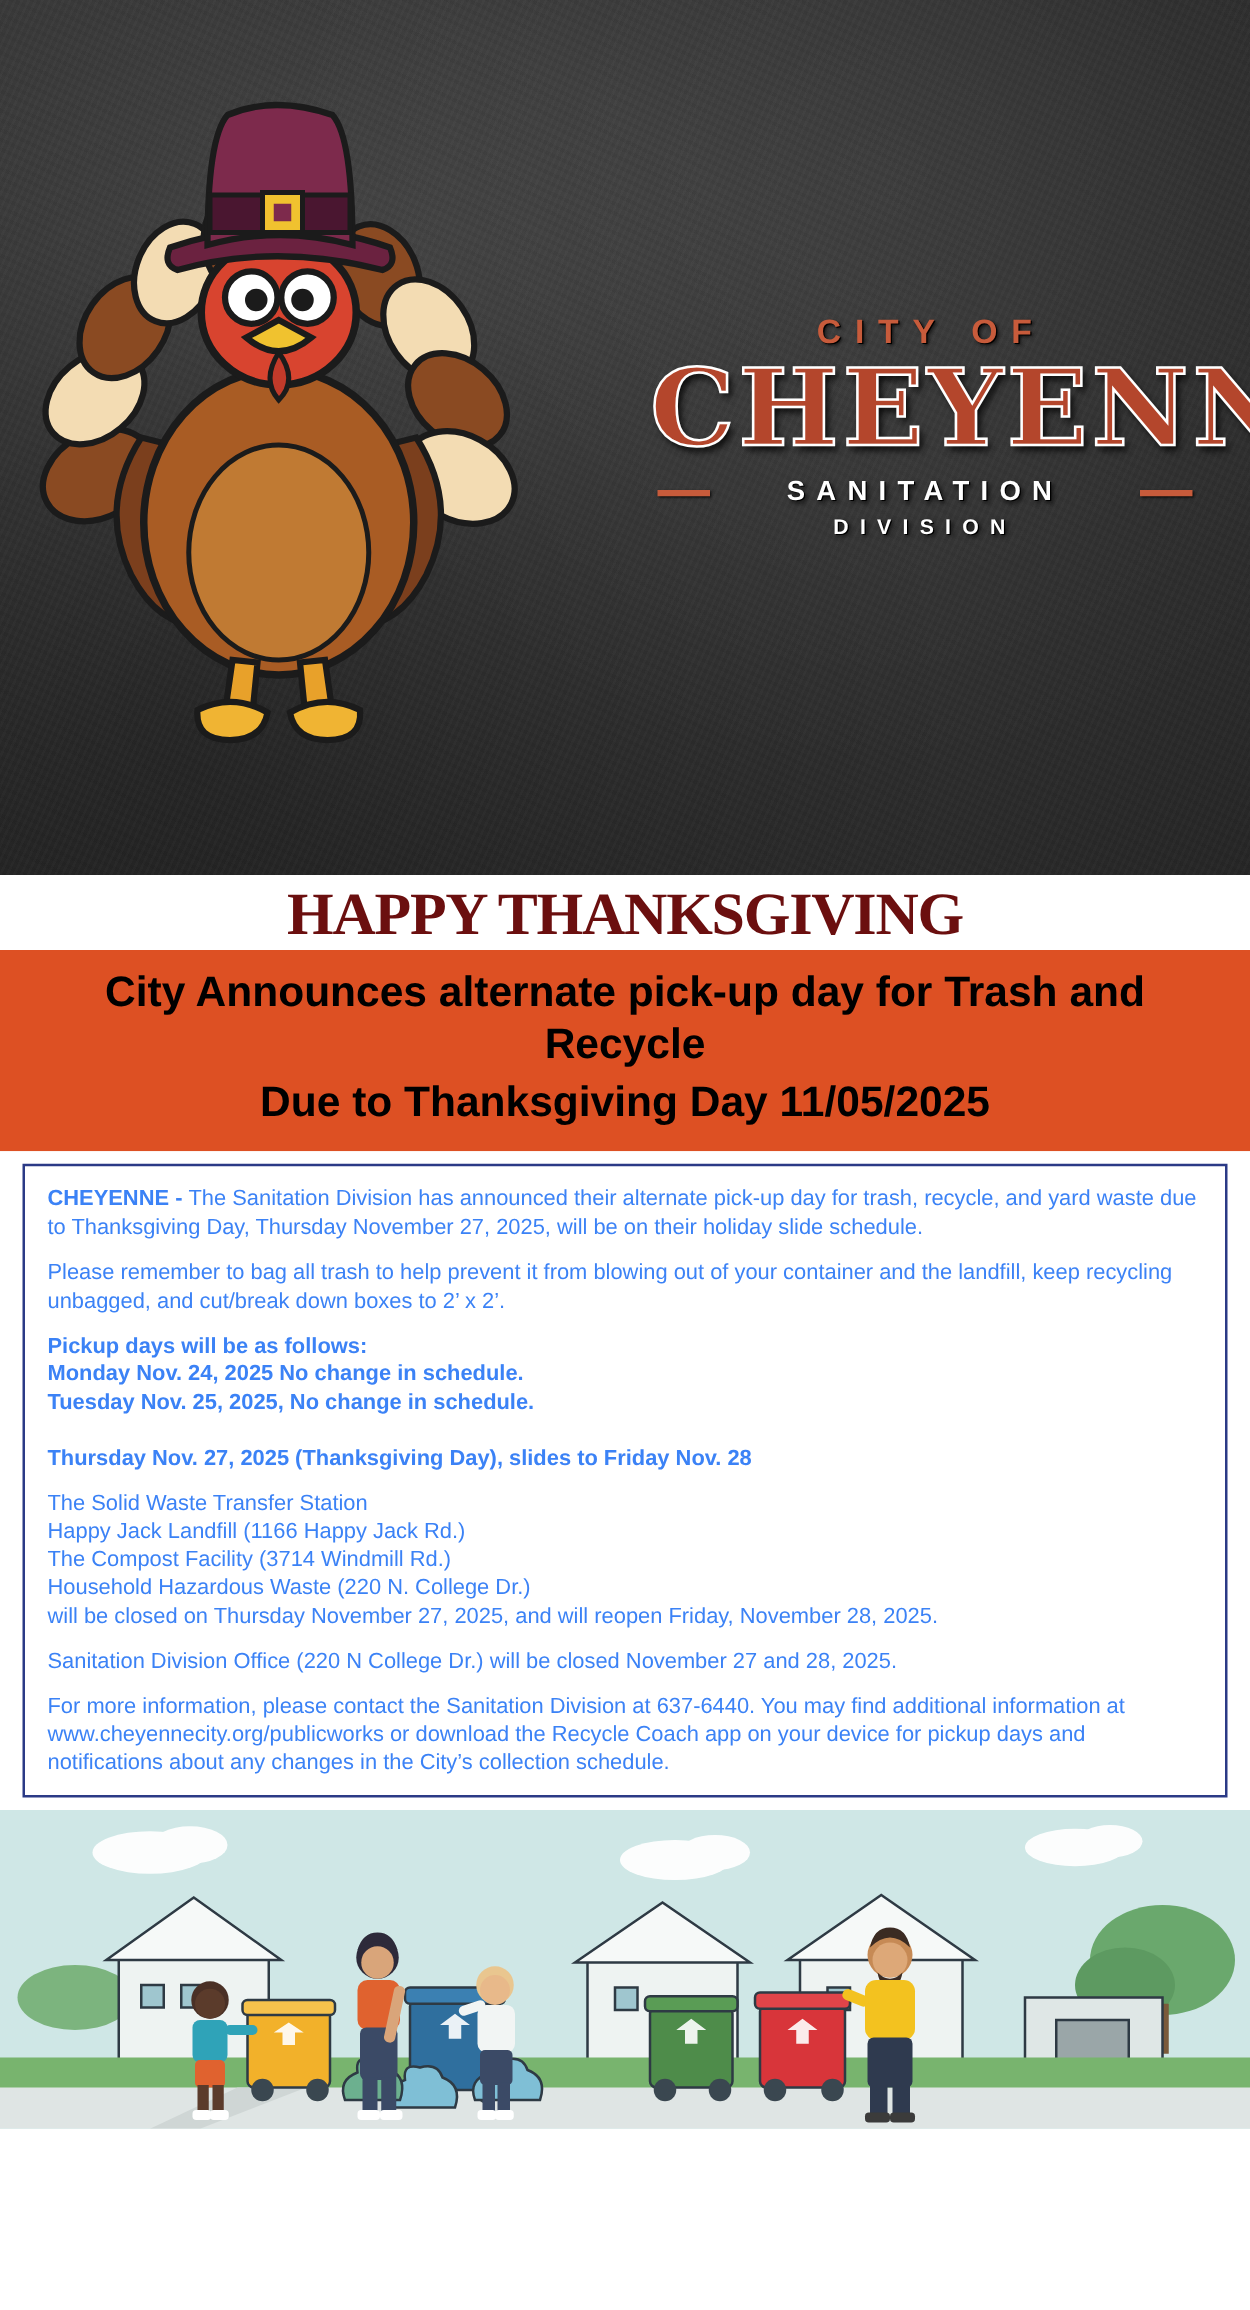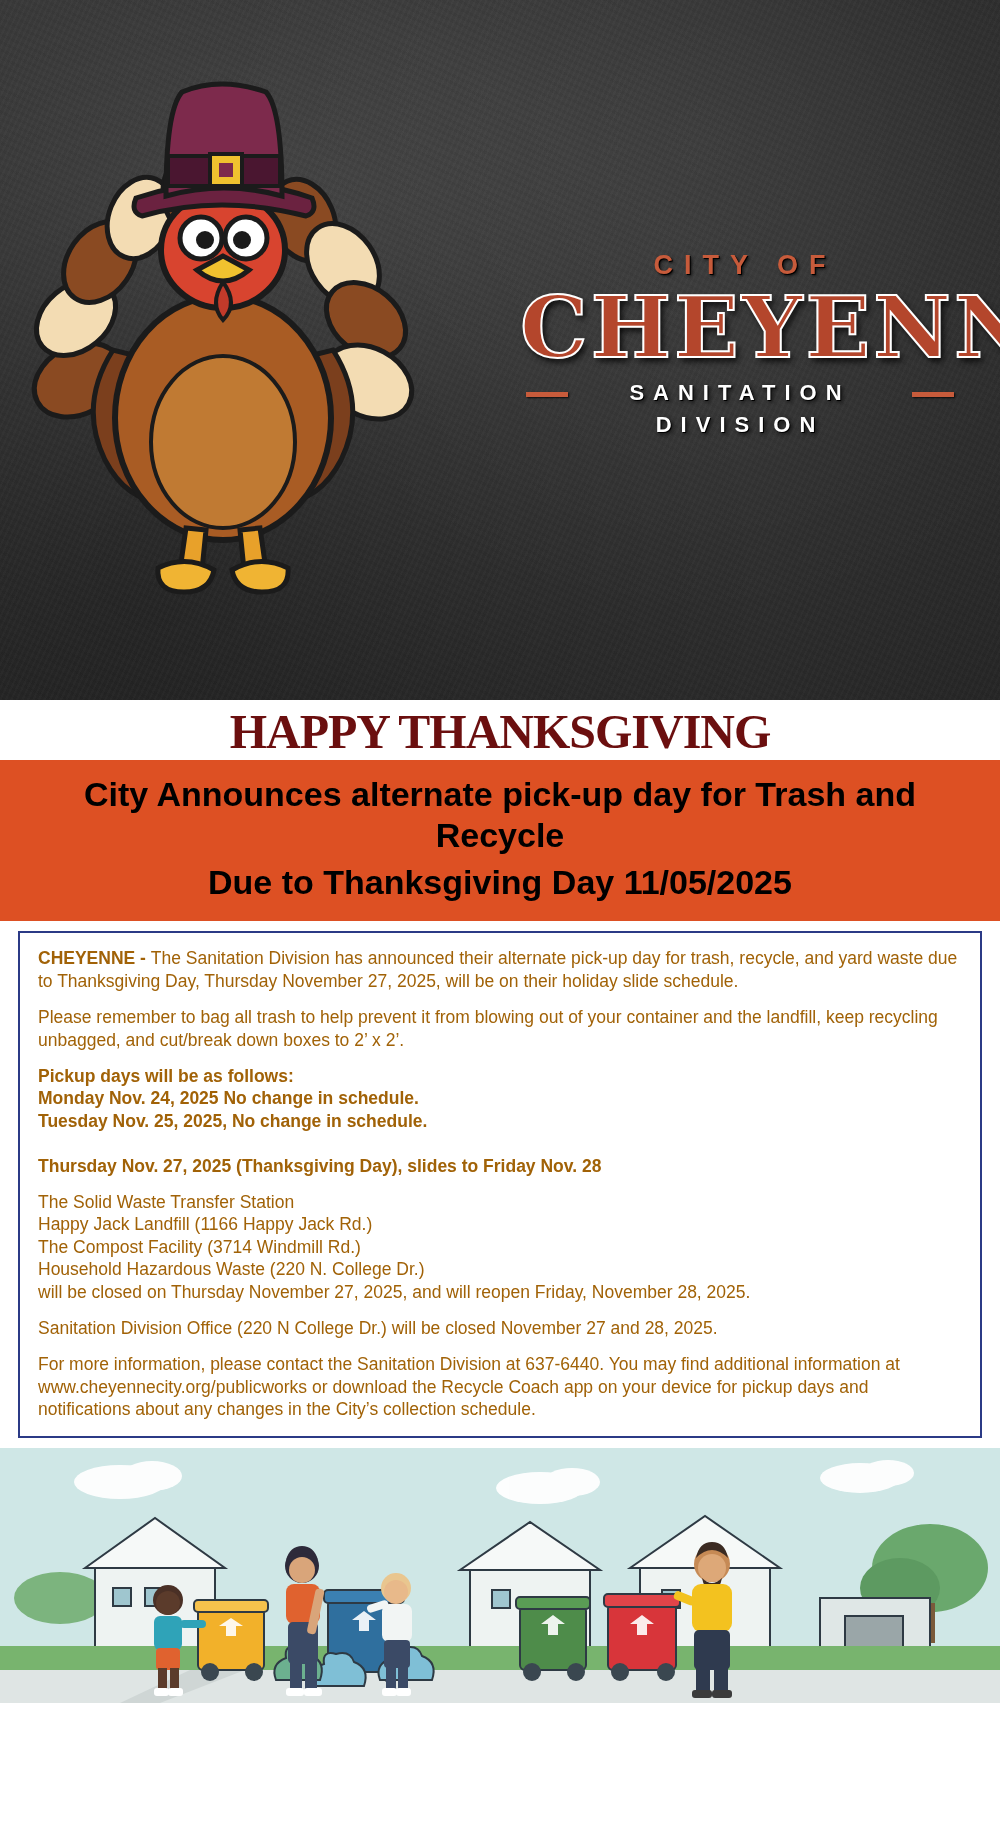--- a/index.html
+++ b/index.html
@@ -88,21 +88,21 @@
     top: 12px;
     width: 42px;
     height: 5px;
     background: #c75b3b;
     box-shadow: 1px 1px 2px rgba(0,0,0,0.8);
   }
   .logo-sub .rule.left { left: 6px; }
   .logo-sub .rule.right { right: 6px; }
   .logo-sub2 {
     margin-top: 6px;
-    font-size: 22px;
+    font-size: 17px;
     letter-spacing: 9px;
     font-weight: bold;
     color: #ffffff;
     text-shadow: 1px 1px 0 #000, 2px 2px 4px rgba(0,0,0,0.8);
   }
 
   
   .headline-band {
     width: 1000px;
     background: #ffffff;
@@ -141,21 +141,21 @@
 
   
   .body-wrap {
     padding: 10px 18px 10px;
     background: #ffffff;
   }
   .body-box {
     border: 2px solid #2b3a86;
     padding: 14px 18px 16px;
     background: #ffffff;
-    color: #a16207;
+    color: #3b82f6;
     font-size: 17.5px;
     line-height: 1.28;
   }
   .body-box p { margin: 0 0 14px; }
   .body-box p:last-child { margin-bottom: 0; }
   .b { font-weight: bold; }
   .block-bold { font-weight: bold; }
 
   
   .scene {

